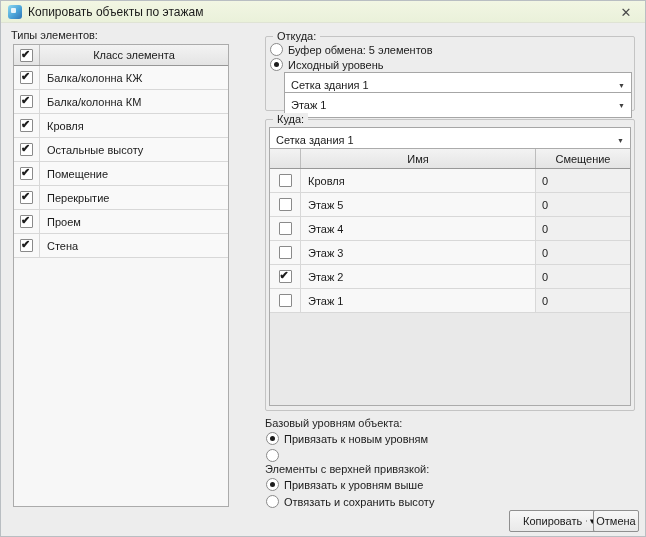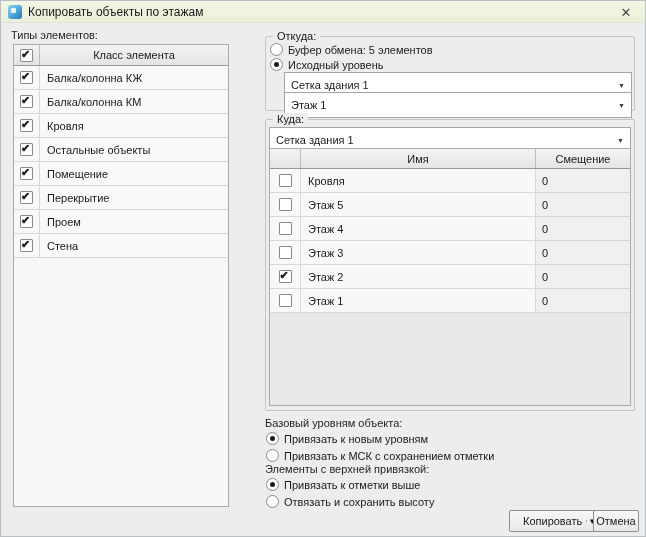--- a/index.html
+++ b/index.html
@@ -133,21 +133,21 @@
     <div class="t-row">
       <div class="cell-check">
           <span class="checkbox on"></span>
         </div>
       <div class="cell-label">Кровля</div>
     </div>
     <div class="t-row">
       <div class="cell-check">
           <span class="checkbox on"></span>
         </div>
-      <div class="cell-label">Остальные объекты</div>
+      <div class="cell-label">Остальные высоту</div>
     </div>
     <div class="t-row">
       <div class="cell-check">
           <span class="checkbox on"></span>
         </div>
       <div class="cell-label">Помещение</div>
     </div>
     <div class="t-row">
       <div class="cell-check">
           <span class="checkbox on"></span>
@@ -249,27 +249,26 @@
     </div>
   </div>
 
   <div class="section-label" style="left:264px; top:416px;">Базовый уровням объекта:</div>
   <div class="radio-row opt-radio" style="top:430px;">
     <span class="radio on"></span>
     <span>Привязать к новым уровням</span>
   </div>
   <div class="radio-row opt-radio" style="top:447px;">
     <span class="radio"></span>
-    <span>Привязать к МСК с сохранением отметки</span>
   </div>
 
   <div class="section-label" style="left:264px; top:462px;">Элементы с верхней привязкой:</div>
   <div class="radio-row opt-radio" style="top:476px;">
     <span class="radio on"></span>
-    <span>Привязать к отметки выше</span>
+    <span>Привязать к уровням выше</span>
   </div>
   <div class="radio-row opt-radio" style="top:493px;">
     <span class="radio"></span>
     <span>Отвязать и сохранить высоту</span>
   </div>
 
   <div class="btn" id="btn-copy">
     <span class="copy-main">Копировать</span>
     <span class="copy-split">
       <span>▼</span>

